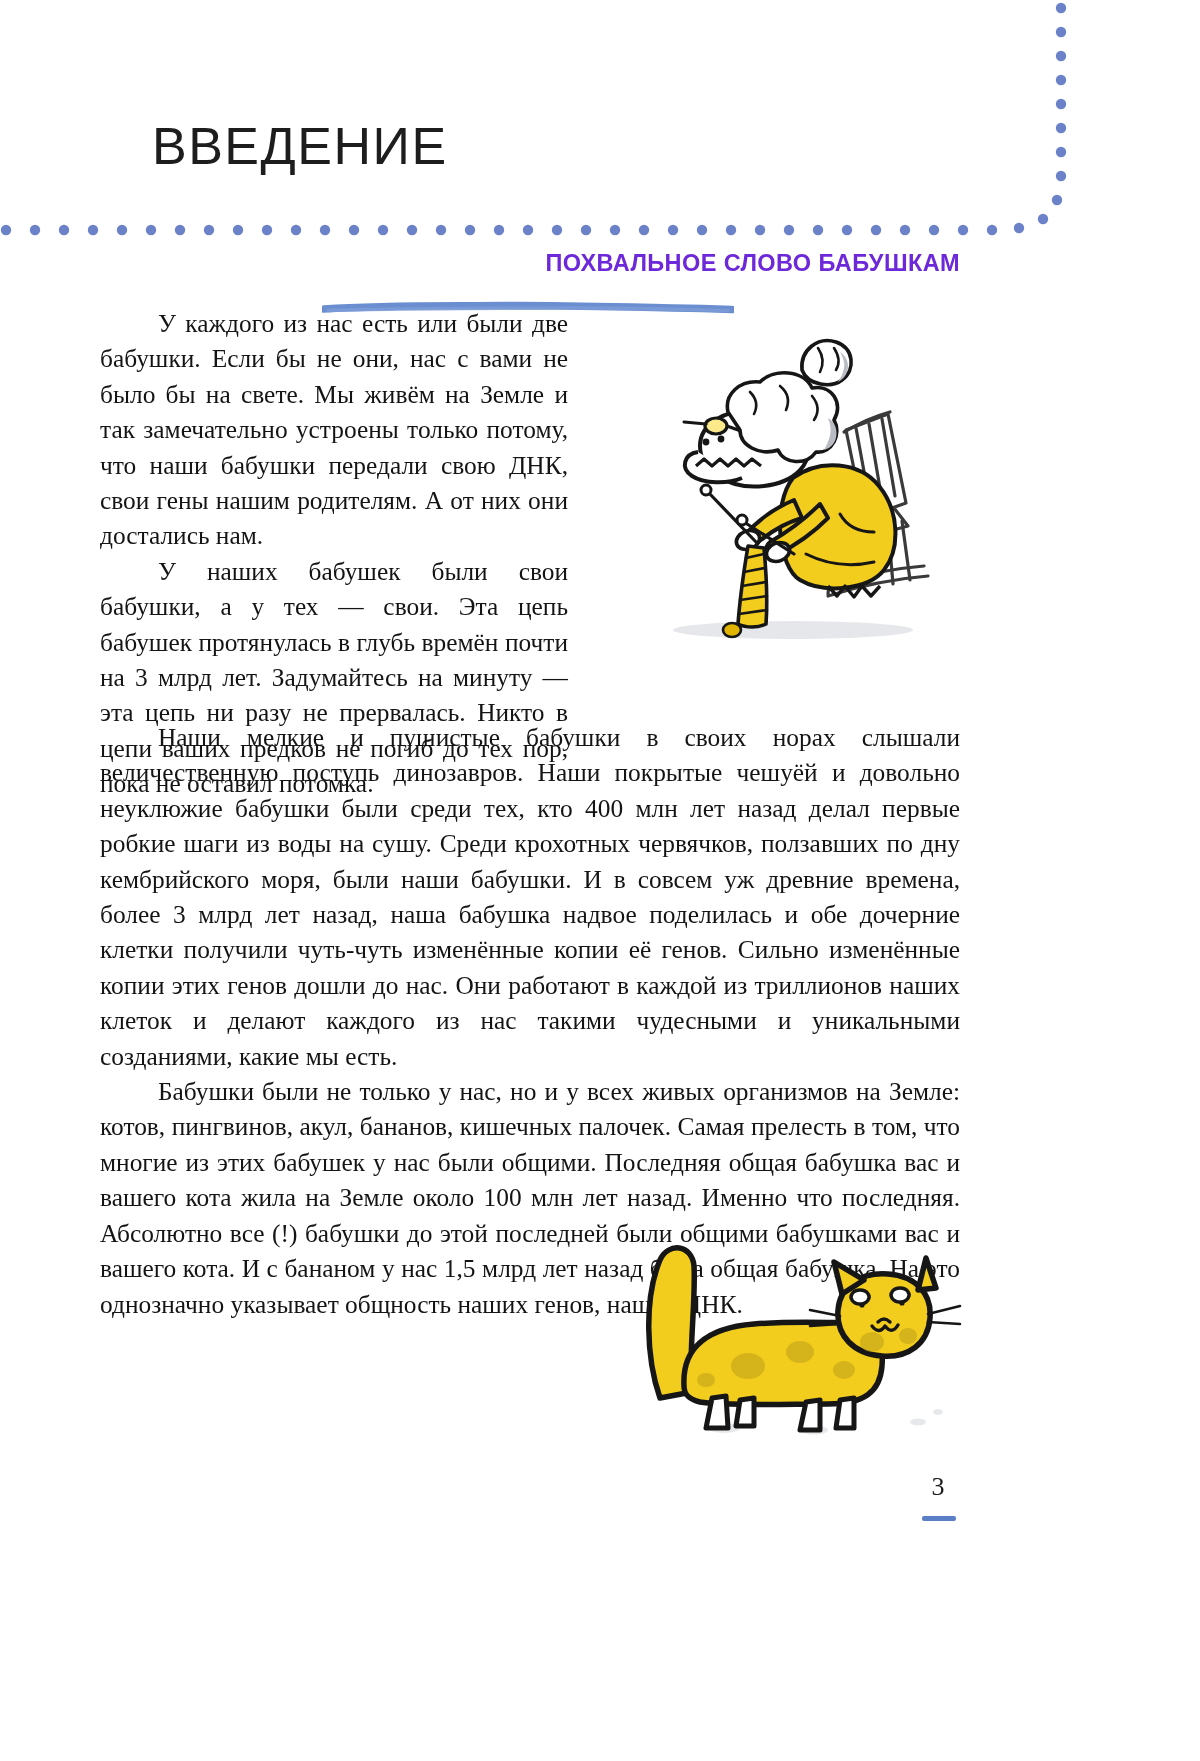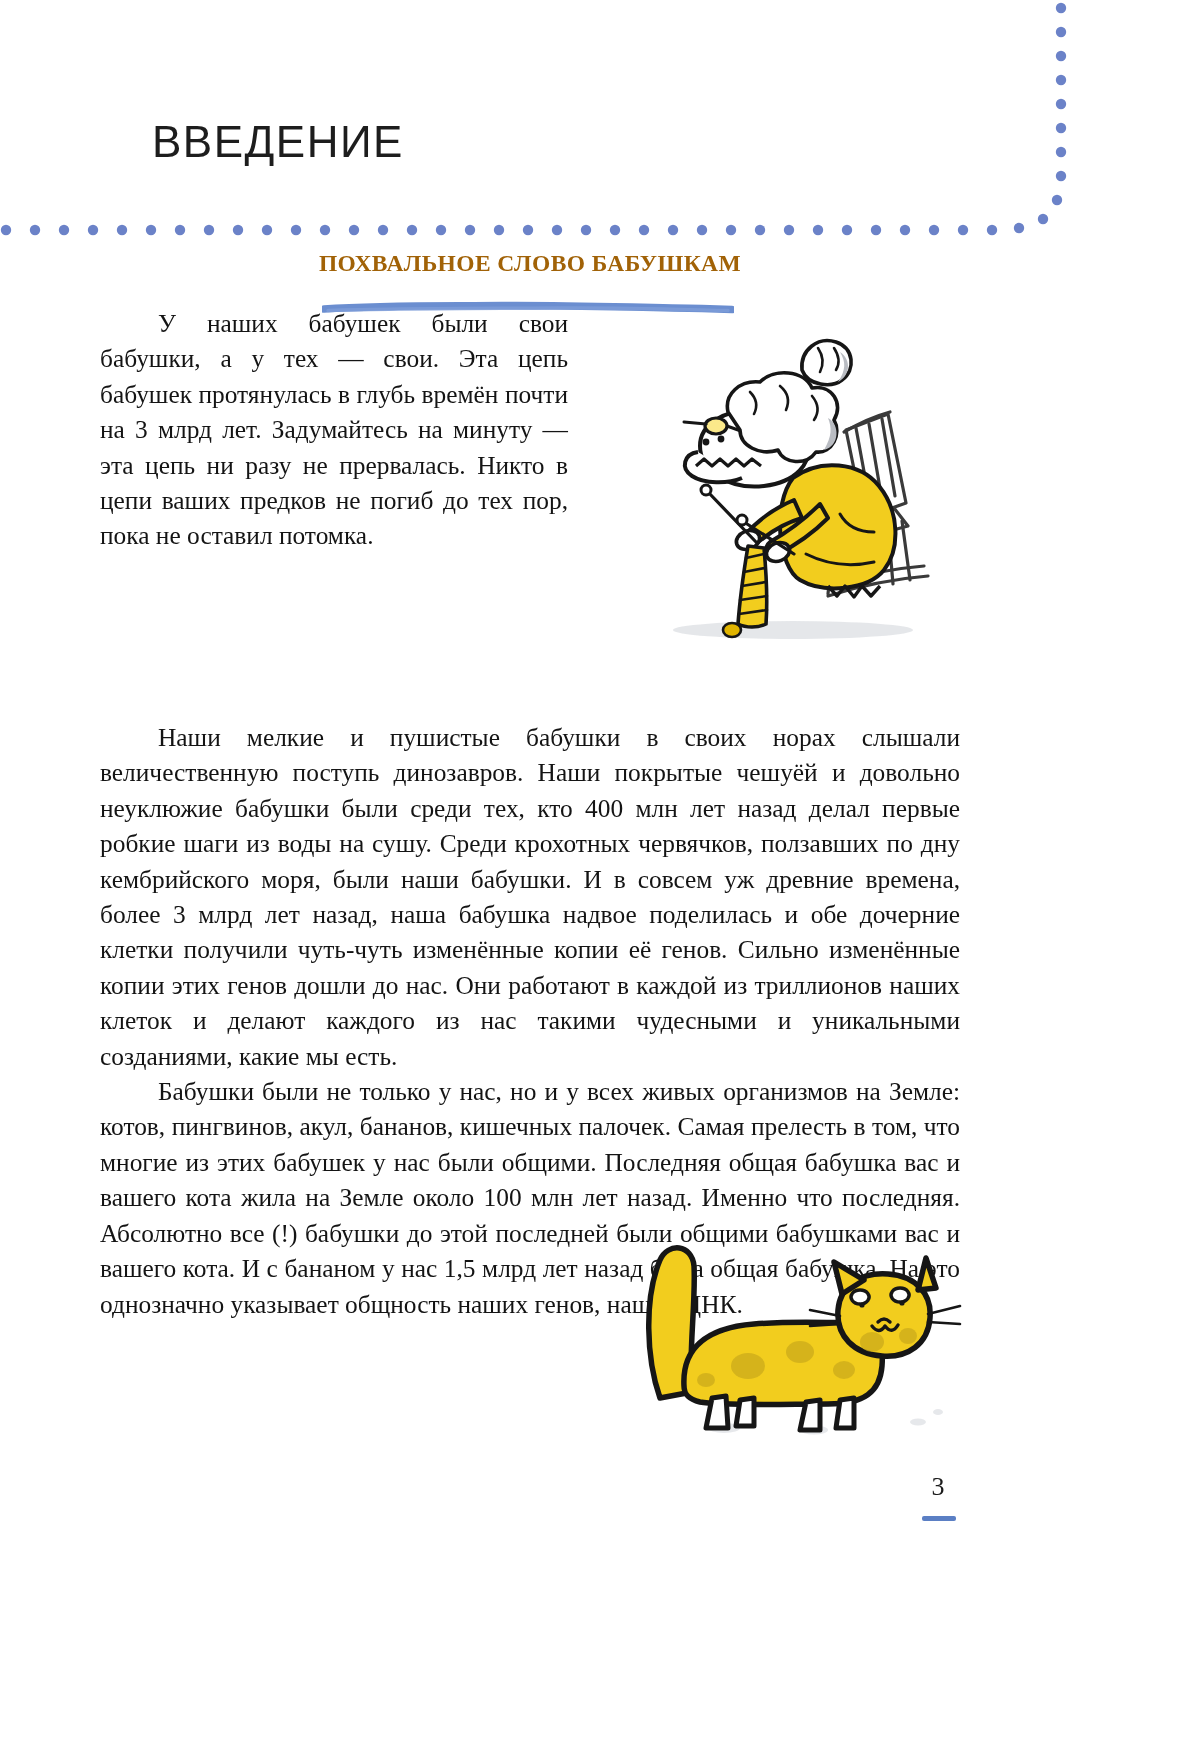--- a/index.html
+++ b/index.html
@@ -27,38 +27,38 @@
     pointer-events: none;
   }
 
   
   .page-title {
     position: absolute;
     left: 152px;
     top: 120px;
     font-family: "Liberation Sans", sans-serif;
     font-weight: 300;
-    font-size: 44px;
+    font-size: 52px;
     letter-spacing: 1.5px;
     color: #1d1d1d;
     line-height: 1;
   }
 
   
   .section-heading {
     position: absolute;
     left: 100px;
     top: 250px;
     width: 860px;
-    text-align: center;
-    font-family: Liberation Serif, serif;
+    text-align: right;
+    font-family: Liberation Sans, sans-serif;
     font-weight: bold;
     font-size: 23.5px;
     letter-spacing: 0.4px;
-    color: #a16207;
+    color: #6d28d9;
   }
   .heading-stroke {
     position: absolute;
     left: 322px;
     top: 300px;
     width: 412px;
     height: 14px;
   }
 
   
@@ -182,20 +182,21 @@
   <h1 class="page-title">ВВЕДЕНИЕ</h1>
 
   <h2 class="section-heading">ПОХВАЛЬНОЕ СЛОВО БАБУШКАМ</h2>
 
   <svg class="heading-stroke" viewBox="0 0 412 14" preserveAspectRatio="none" aria-hidden="true">
     <path d="M2,9 C60,5 120,6 180,5.5 C250,5 310,7.5 380,8.5 L410,9.5" stroke="#6b8ed0" stroke-width="7.5" stroke-linecap="round" fill="none"></path>
     <path d="M6,10.5 C80,8 160,8.5 240,8 C300,7.6 360,9.5 406,10.5" stroke="#7d9cd8" stroke-width="3.4" stroke-linecap="round" fill="none" opacity="0.85"></path>
   </svg>
 
   <div class="col-text" id="para-block-1">
+    <p>У каждого из нас есть или были две бабушки. Если бы не они, нас с вами не было бы на свете. Мы живём на Земле и так замечательно устроены только потому, что наши бабушки передали свою ДНК, свои гены нашим родителям. А от них они достались нам.</p>
     <p>У наших бабушек были свои бабушки, а у тех — свои. Эта цепь бабушек протянулась в глубь времён почти на 3 млрд лет. Задумайтесь на минуту — эта цепь ни разу не прервалась. Никто в цепи ваших предков не погиб до тех пор, пока не оставил потомка.</p>
   </div>
 
   <svg class="illo" id="granny-illustration" viewBox="0 0 380 330" aria-hidden="true">
     <defs>
       <g id="gshadow"></g>
     </defs>
 
     <ellipse cx="205" cy="312" rx="120" ry="9" fill="#cfd3d8" opacity="0.55"></ellipse>
 

